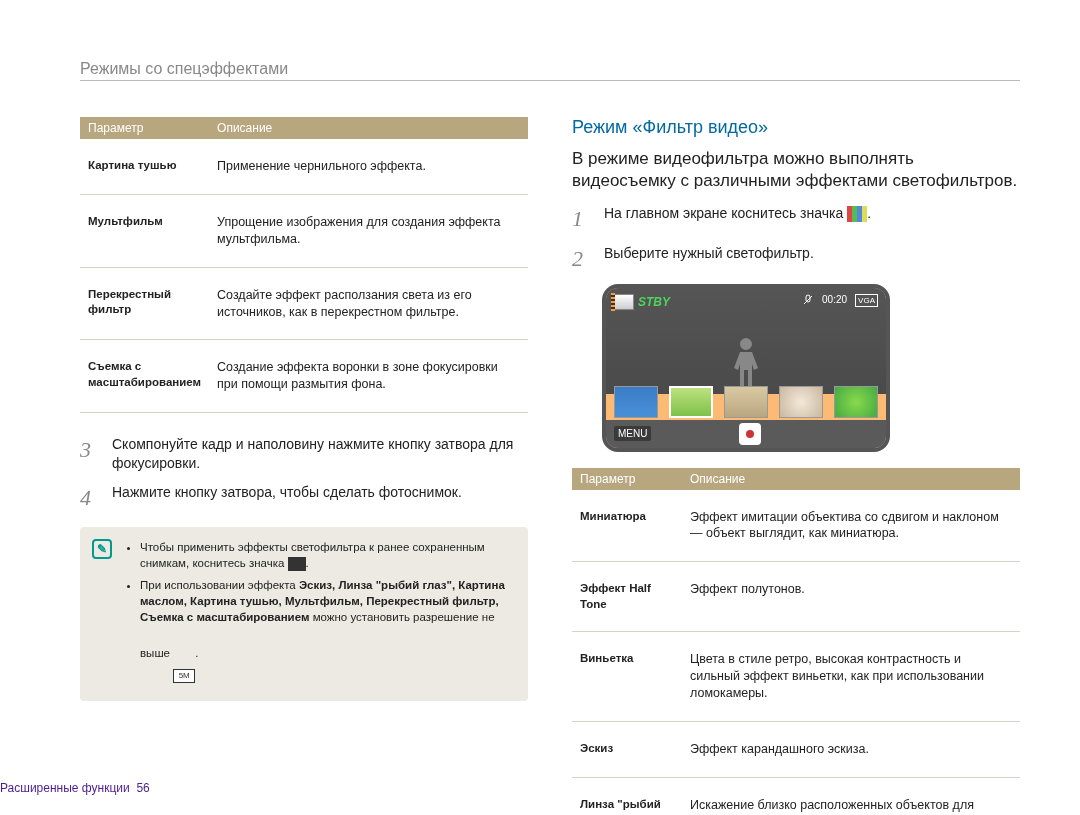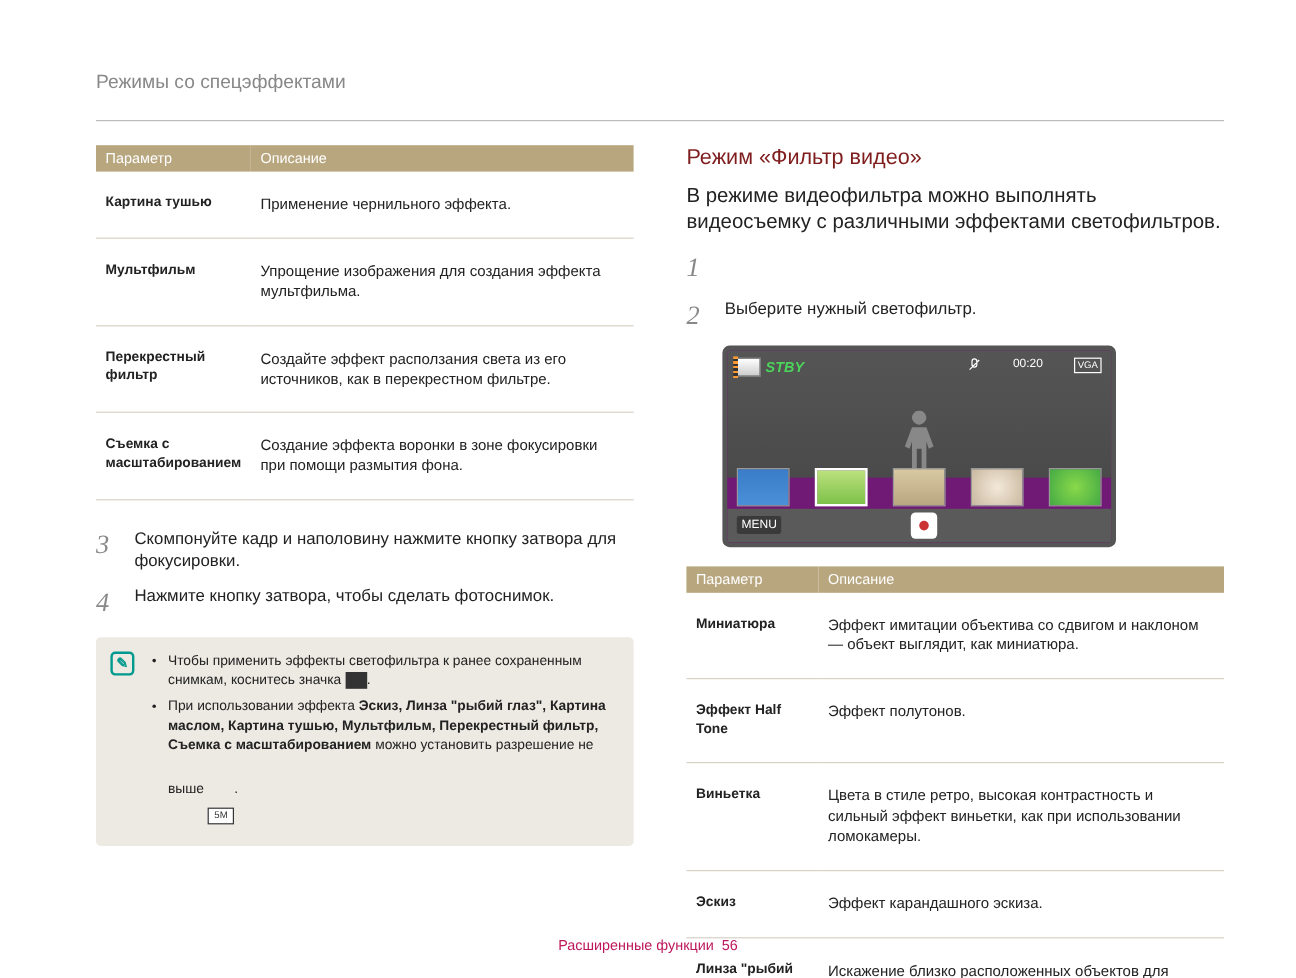--- a/index.html
+++ b/index.html
@@ -9,23 +9,23 @@
     color: #222;
     background: #fff;
     width: 1080px;
     height: 815px;
     padding: 60px 60px 0 80px;
     position: relative;
   }
   .header {
     color: #888;
     font-size: 16px;
-    padding-bottom: 22px;
+    padding-bottom: 2px;
     border-bottom: 1px solid #bbb;
-    margin-bottom: 20px;
+    margin-bottom: 36px;
   }
   .two-col {
     display: flex;
     gap: 44px;
   }
   .col { flex: 1 1 50%; }
   table.param {
     width: 100%;
     border-collapse: collapse;
     margin-bottom: 22px;
@@ -99,21 +99,21 @@
     border: 1px solid #333;
     width: 22px;
     height: 14px;
     font-size: 8px;
     color: #333;
     text-align: center;
     line-height: 12px;
     margin-top: 44px;
   }
   h2.mode-title {
-    color: #7f1d1d;
+    color: #0369a1;
     font-size: 18px;
     font-weight: normal;
     margin-bottom: 10px;
   }
   .desc {
     font-size: 17px;
     line-height: 1.3;
     margin-bottom: 12px;
   }
   .color-icon {
@@ -123,25 +123,25 @@
     vertical-align: middle;
   }
   .color-icon span { flex:1; }
   .color-icon .r { background:#d44; }
   .color-icon .g { background:#5b5; }
   .color-icon .b { background:#58d; }
   .color-icon .y { background:#dd5; }
 
   
   .cam {
-    width: 328px;
+    width: 288px;
     height: 168px;
-    background: #701a75;
+    background: #fdba74;
     border: 4px solid #555;
-    border-radius: 6px;
+    border-radius: 16px;
     margin: 8px 0 16px 30px;
     position: relative;
     overflow: hidden;
   }
   .cam-top {
     position: absolute;
     top: 0; left: 0; right: 0;
     height: 106px;
     background: linear-gradient(#555,#4a4a4a);
     display: flex;
@@ -160,21 +160,21 @@
   }
   .stby-icon { width:20px; height:16px; background:linear-gradient(#fff,#ccc); border:1px solid #888; position:relative; }
   .stby-icon::before { content:""; position:absolute; left:-4px; top:-2px; bottom:-2px; width:4px; background:repeating-linear-gradient(#f93,#f93 2px,#333 2px,#333 4px); }
   .person {
     position:absolute;
     left:50%; transform:translateX(-50%);
     bottom:60px;
     width:36px;height:50px;
   }
   .person svg { width:100%; height:100%; }
-  .top-right { display:flex; gap:26px; align-items:flex-start; color:#fff; font-size:10px; }
+  .top-right { display:flex; gap:8px; align-items:flex-start; color:#fff; font-size:10px; }
   .thumbs {
     position:absolute;
     bottom:30px; left:0; right:0;
     display:flex; gap:6px; padding:0 8px;
     justify-content: space-between;
   }
   .thumb {
     width:44px; height:32px; border:1px solid #999; background:#777;
   }
   .t1 { background:linear-gradient(#3a7cc7,#4a90d9); }
@@ -196,23 +196,23 @@
     width:22px;height:22px;background:#fff;border-radius:4px;
     display:flex;align-items:center;justify-content:center;
   }
   .rec-btn::after { content:""; width:8px;height:8px;border-radius:50%;background:#c33; }
   .vga { font-size:8px; color:#fff; border:1px solid #fff; padding:1px 2px; }
 
   .footer {
     position: absolute;
     bottom: 20px;
     left: 0; right: 0;
-    text-align: center;
+    text-align: left;
     font-size: 12px;
-    color: #be185d;
+    color: #4c1d95;
   }
 </style>
 </head>
 <body>
 
 <div class="header">Режимы со спецэффектами</div>
 
 <div class="two-col">
 
   <div class="col">
@@ -263,20 +263,29 @@
       </ul>
     </div>
   </div>
 
   <div class="col">
     <h2 class="mode-title">Режим «Фильтр видео»</h2>
     <p class="desc">В режиме видеофильтра можно выполнять видеосъемку с различными эффектами светофильтров.</p>
 
     <div class="step">
       <div class="step-num">1</div>
+      <div>
+        <span>На главном экране коснитесь значка</span>
+        <span class="color-icon">
+          <span class="r"></span>
+            <span class="g"></span>
+            <span class="b"></span>
+            <span class="y"></span>
+        </span><span>.</span>
+      </div>
     </div>
     <div class="step">
       <div class="step-num">2</div>
       <div>Выберите нужный светофильтр.</div>
     </div>
 
     <div class="cam">
       <div class="cam-top">
         <div class="stby">
           <span class="stby-icon"></span>

